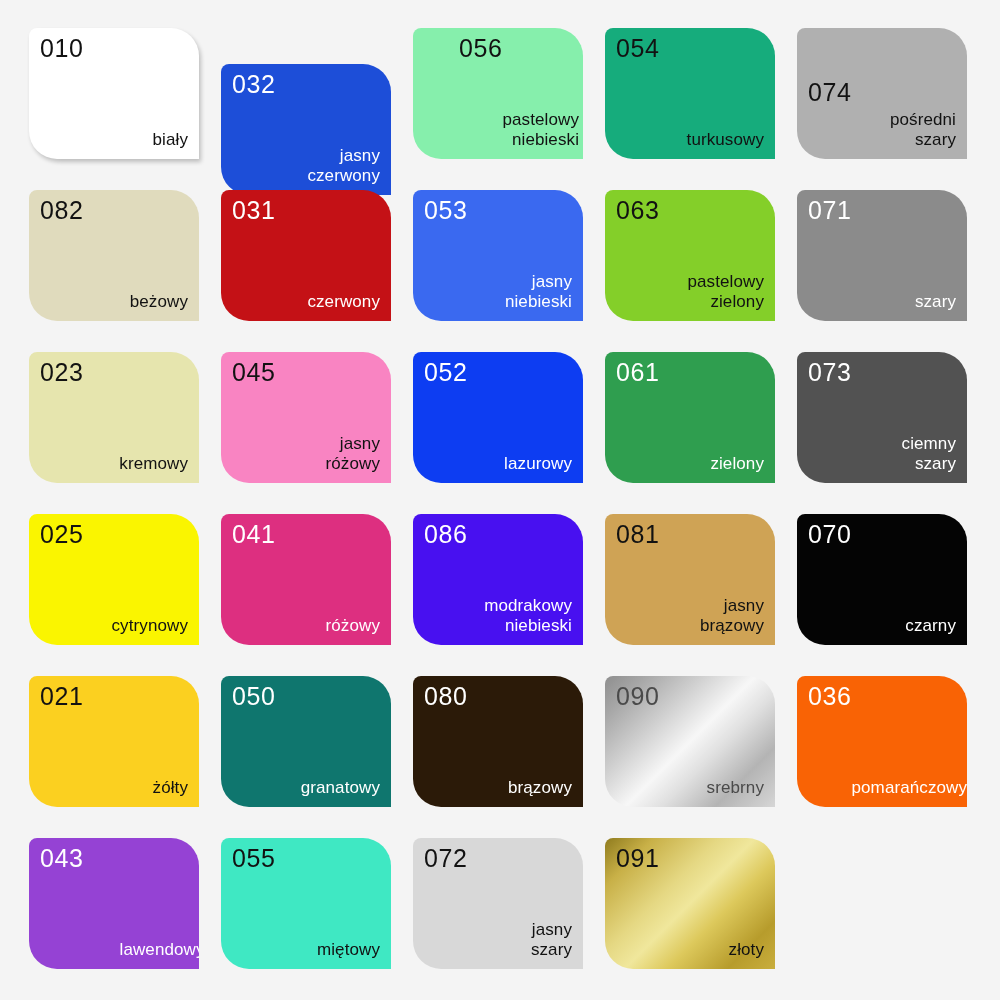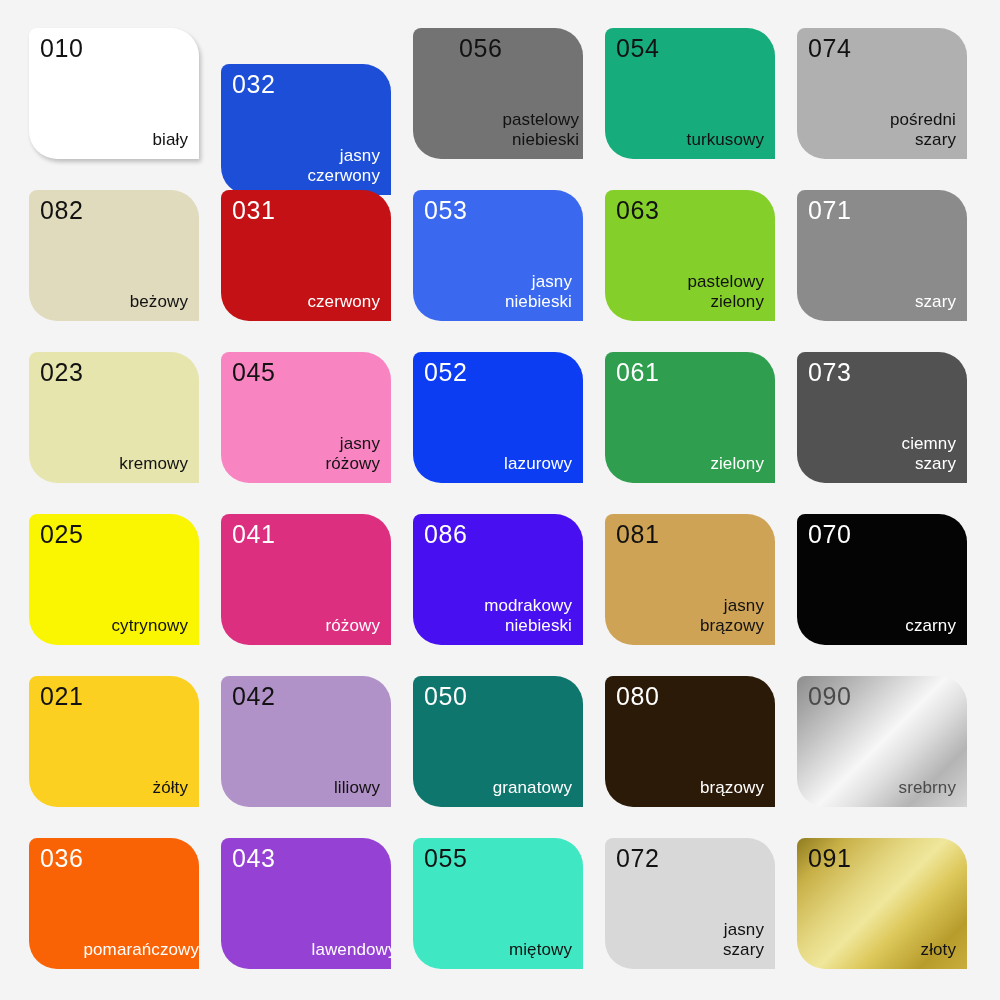--- a/index.html
+++ b/index.html
@@ -62,30 +62,30 @@
 <div id="palette-grid">
     <div class="swatch shadowed" style="background: rgb(255, 255, 255); color: rgb(18, 18, 18);">
       <div class="swatch-code">010</div>
       <div class="swatch-name">biały</div>
     </div>
     <div class="swatch" style="background: #1d4ed8; color: rgb(255, 255, 255); margin-top: 36px;">
       <div class="swatch-code">032</div>
       <div class="swatch-name">jasny
 czerwony</div>
     </div>
-    <div class="swatch" style="background: #737373; color: rgb(18, 18, 18); padding-left: 46px;">
+    <div class="swatch" style="background: #86efac; color: rgb(18, 18, 18); padding-left: 46px;">
       <div class="swatch-code">056</div>
       <div class="swatch-name">pastelowy
 niebieski</div>
     </div>
     <div class="swatch" style="background: rgb(22, 172, 124); color: rgb(18, 18, 18);">
       <div class="swatch-code">054</div>
       <div class="swatch-name">turkusowy</div>
     </div>
-    <div class="swatch" style="background: rgb(176, 176, 176); color: rgb(18, 18, 18);">
+    <div class="swatch" style="background: rgb(176, 176, 176); color: rgb(18, 18, 18); align-items: center;">
       <div class="swatch-code">074</div>
       <div class="swatch-name">pośredni
 szary</div>
     </div>
     <div class="swatch" style="background: rgb(224, 219, 189); color: rgb(18, 18, 18);">
       <div class="swatch-code">082</div>
       <div class="swatch-name">beżowy</div>
     </div>
     <div class="swatch" style="background: rgb(196, 17, 22); color: rgb(255, 255, 255);">
       <div class="swatch-code">031</div>
@@ -146,24 +146,20 @@
 brązowy</div>
     </div>
     <div class="swatch" style="background: rgb(4, 4, 4); color: rgb(255, 255, 255);">
       <div class="swatch-code">070</div>
       <div class="swatch-name">czarny</div>
     </div>
     <div class="swatch" style="background: rgb(251, 208, 32); color: rgb(18, 18, 18); gap: 25px;">
       <div class="swatch-code">021</div>
       <div class="swatch-name">żółty</div>
     </div>
-    <div class="swatch" style="background: rgb(177, 146, 200); color: rgb(18, 18, 18);">
-      <div class="swatch-code">042</div>
-      <div class="swatch-name">liliowy</div>
-    </div>
     <div class="swatch" style="background: #0f766e; color: rgb(255, 255, 255);">
       <div class="swatch-code">050</div>
       <div class="swatch-name">granatowy</div>
     </div>
     <div class="swatch" style="background: rgb(43, 26, 8); color: rgb(255, 255, 255);">
       <div class="swatch-code">080</div>
       <div class="swatch-name">brązowy</div>
     </div>
     <div class="swatch" style="background: linear-gradient(135deg, rgb(142, 142, 142) 0%, rgb(168, 168, 168) 14%, rgb(207, 207, 207) 32%, rgb(247, 247, 247) 50%, rgb(224, 224, 224) 62%, rgb(180, 180, 180) 80%, rgb(214, 214, 214) 100%); color: rgb(74, 74, 74);">
       <div class="swatch-code">090</div>

